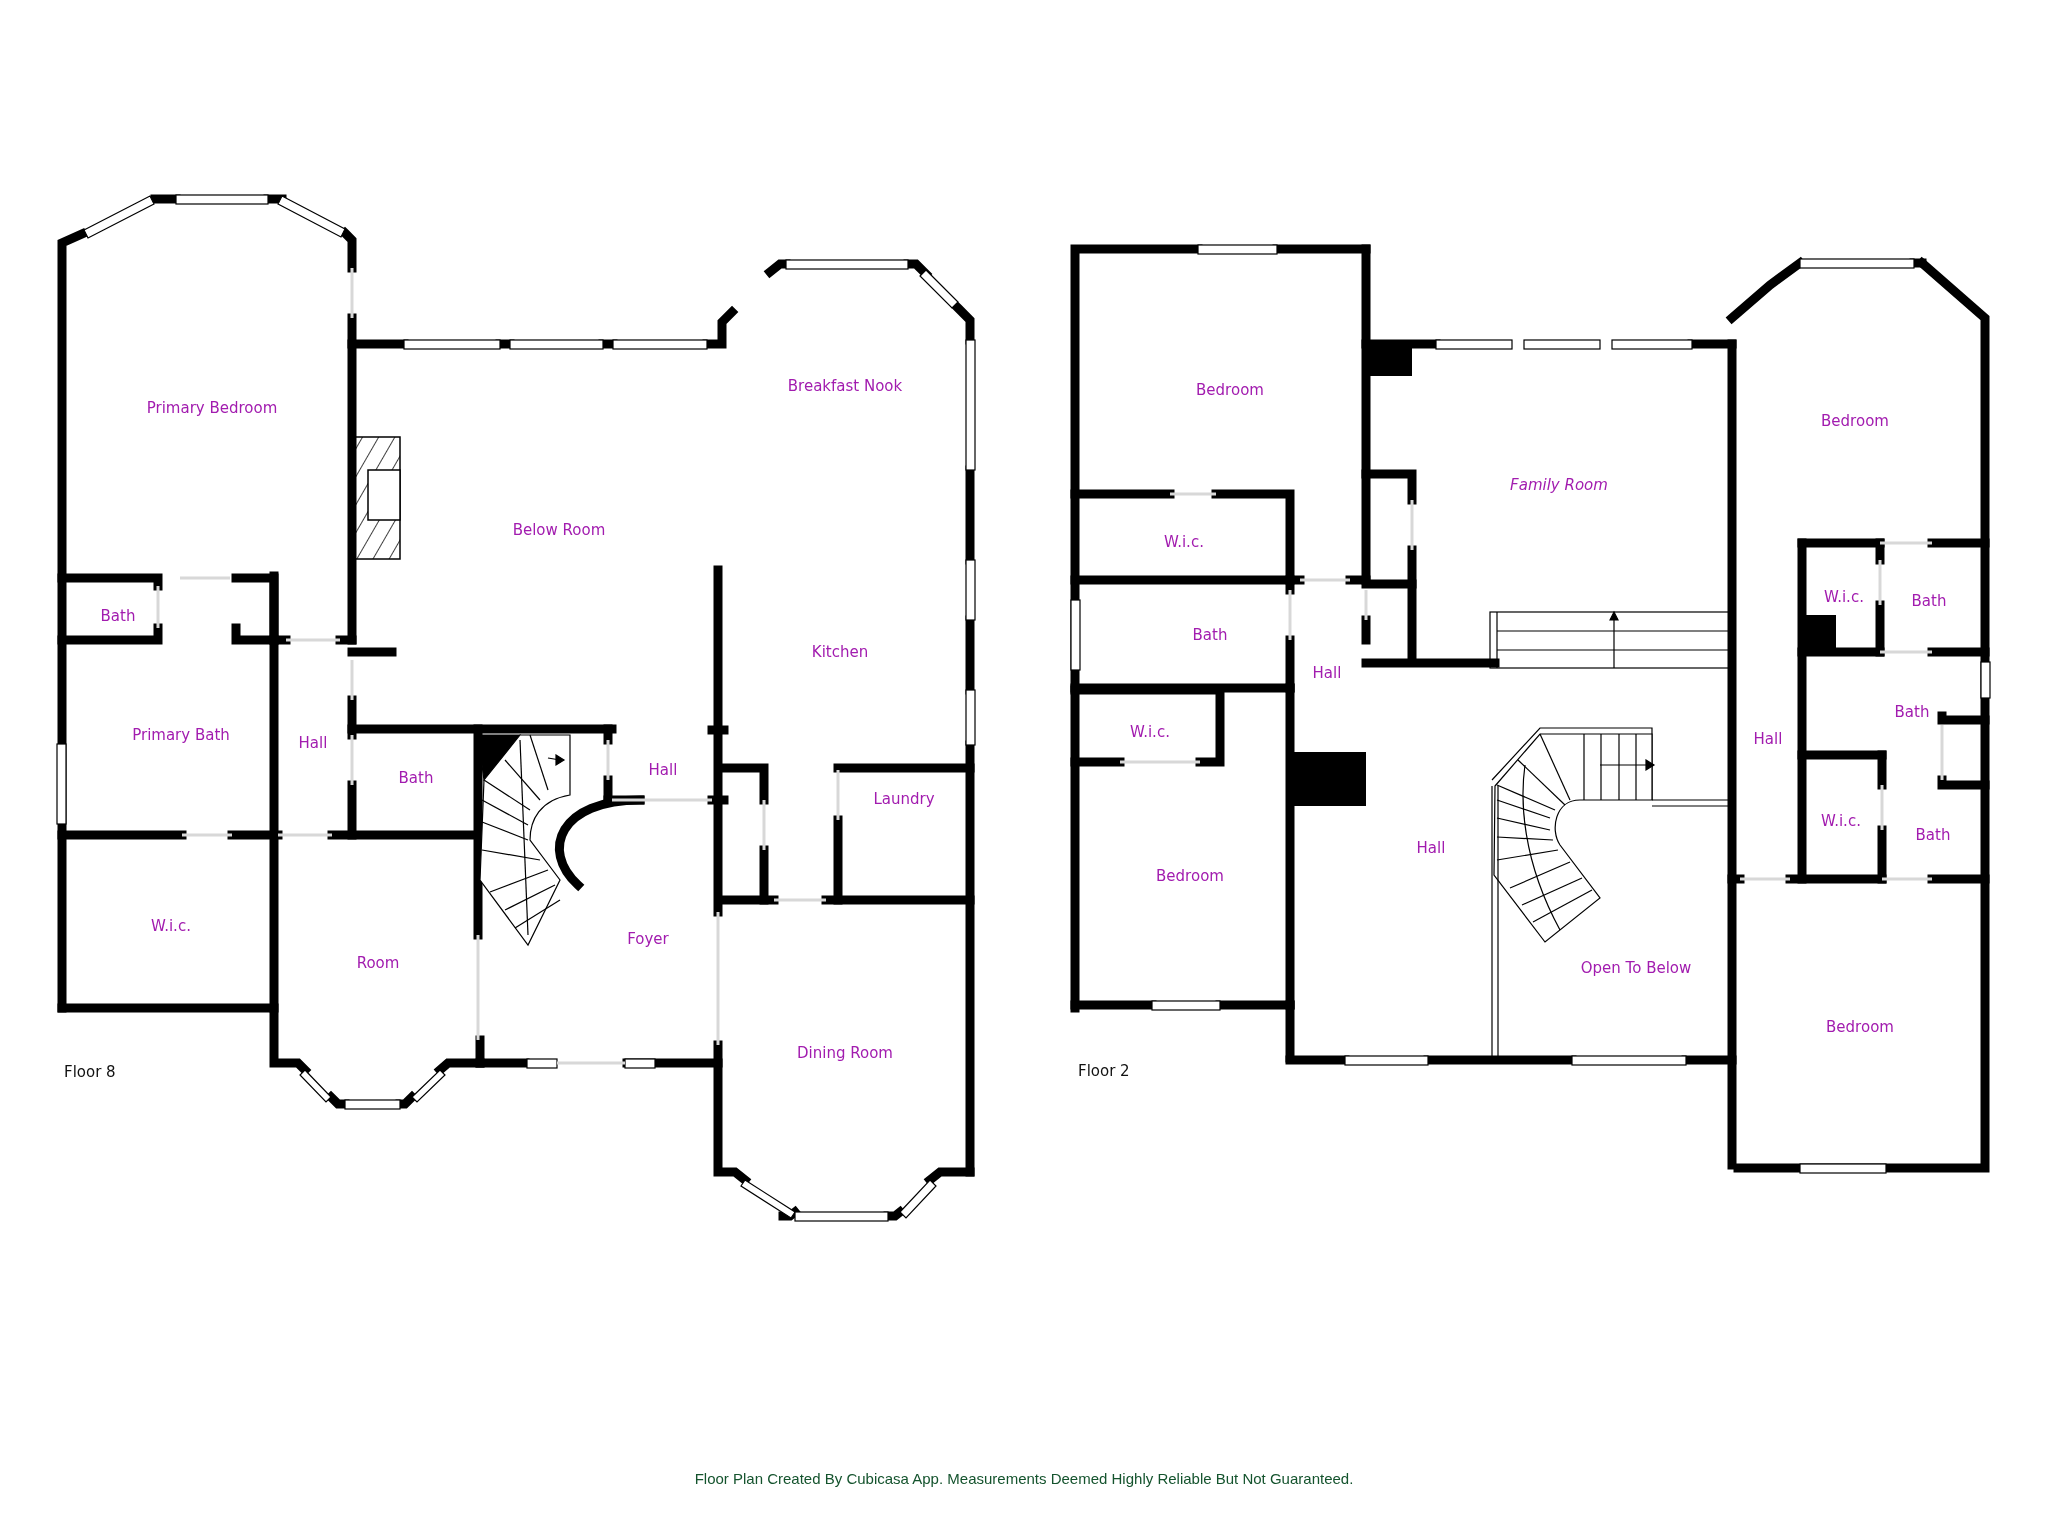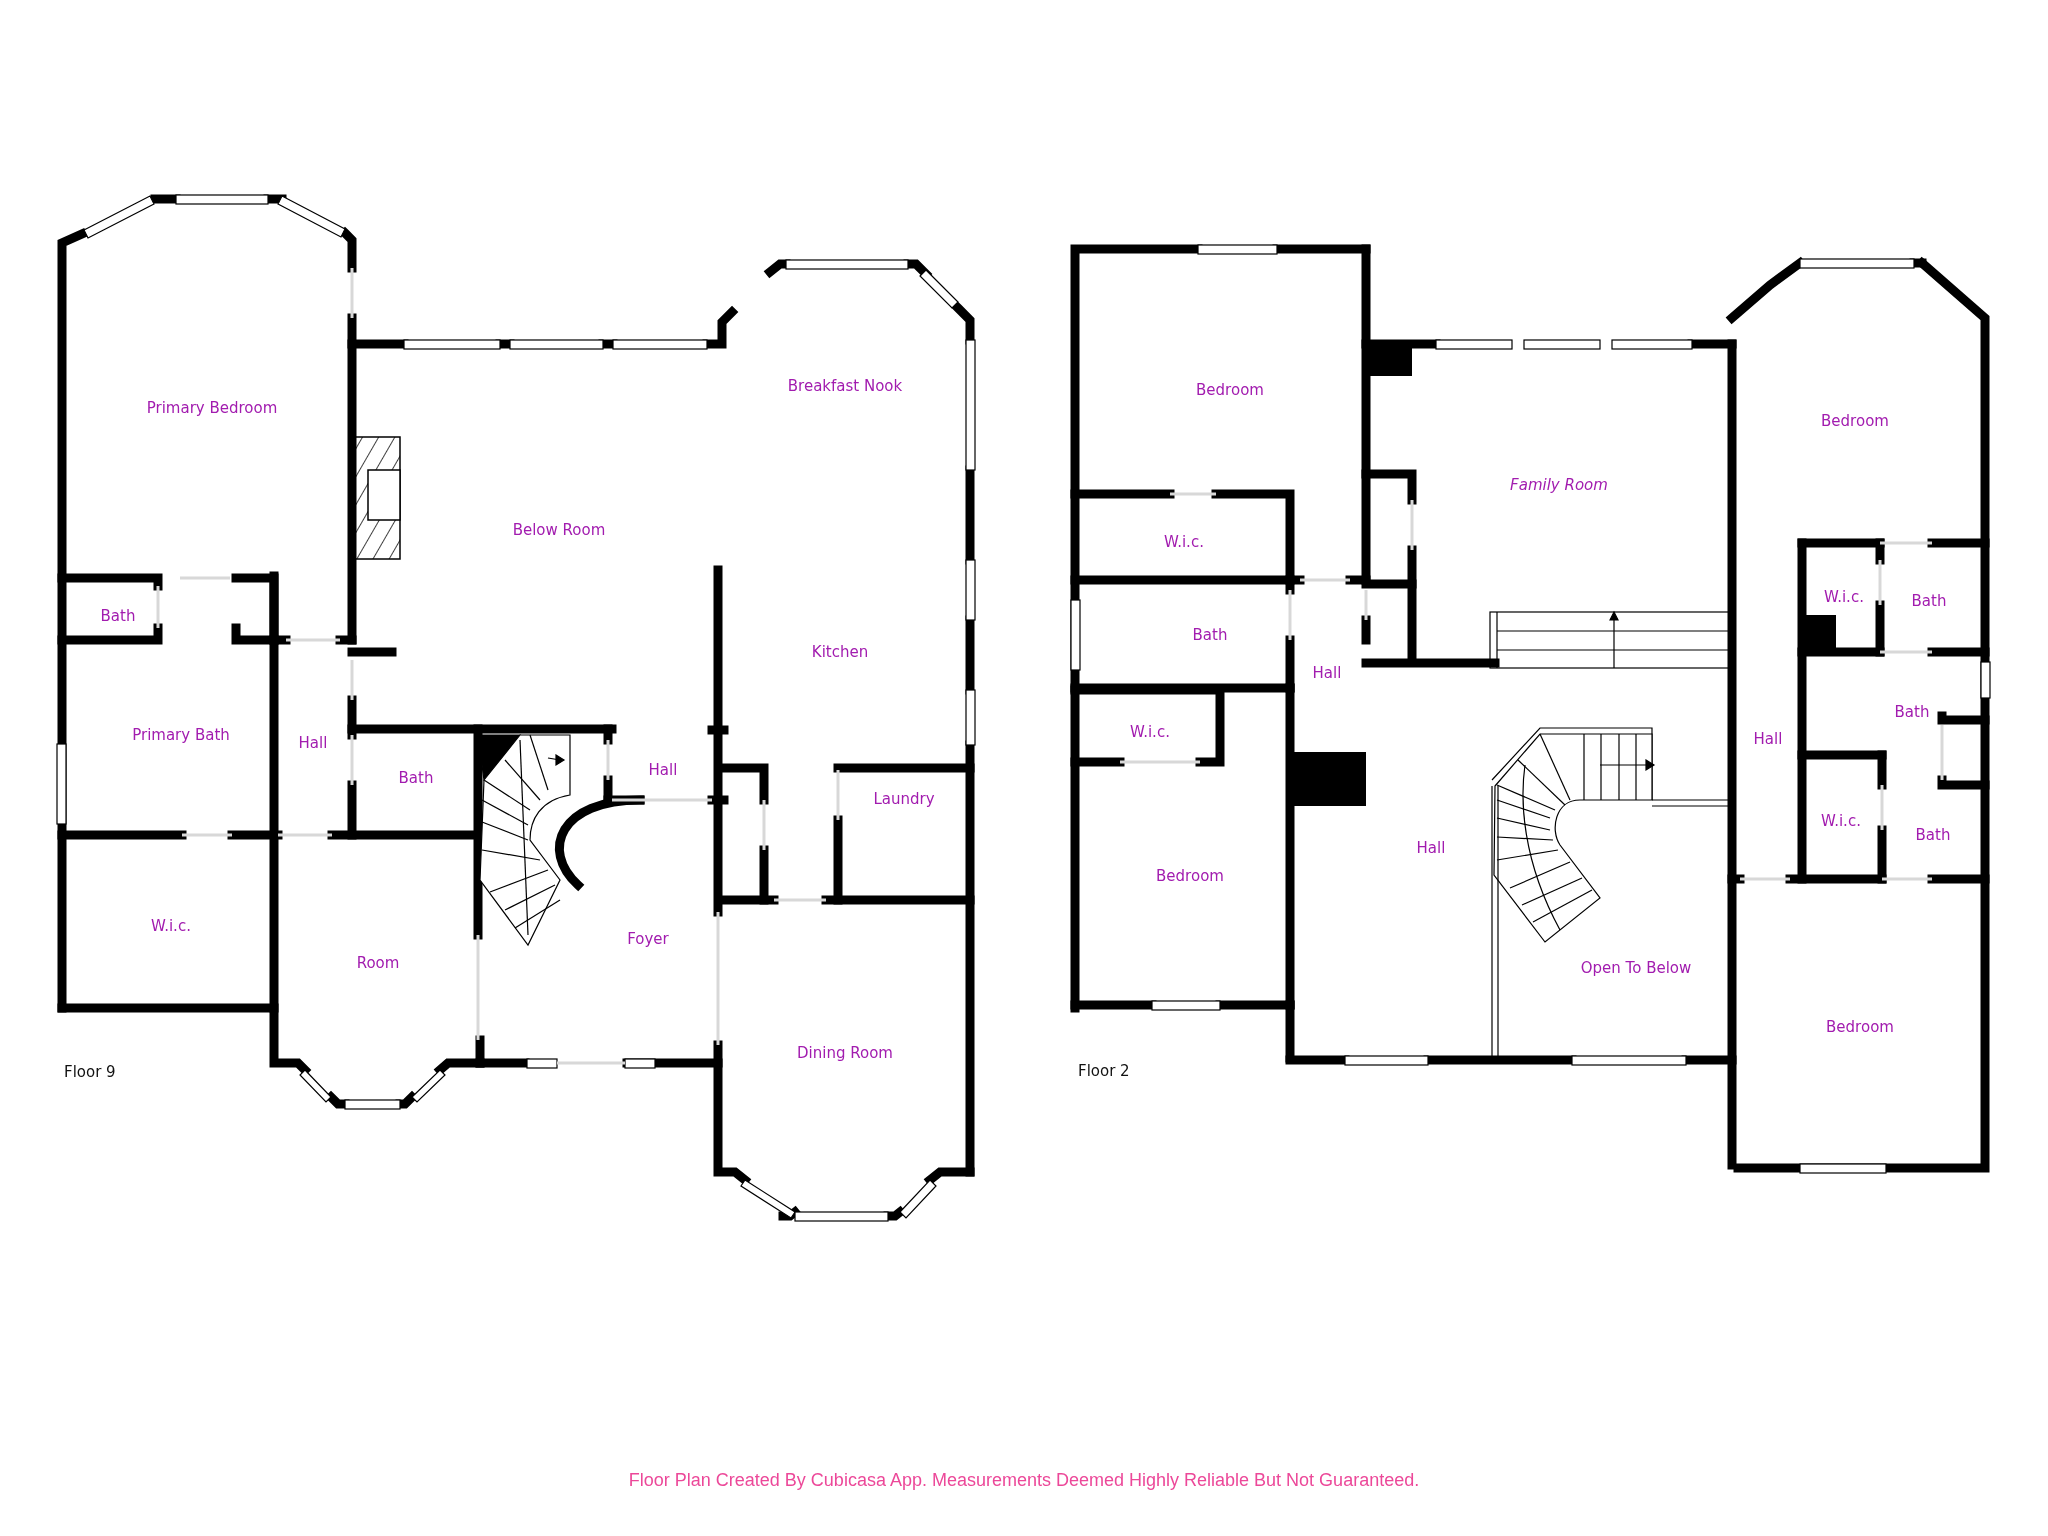--- a/index.html
+++ b/index.html
@@ -1,20 +1,20 @@
 <!DOCTYPE html>
 <html><head>
 <meta charset="utf-8">
 <style>
   html,body{margin:0;padding:0;background:#ffffff;}
   body{width:2048px;height:1536px;position:relative;overflow:hidden;font-family:"DejaVu Sans","Liberation Sans",sans-serif;}
   #plan{position:absolute;left:0;top:0;width:2048px;height:1536px;}
   .room-label{position:absolute;transform:translate(-50%,-50%);font-size:15px;color:#a21caf;white-space:nowrap;font-family:"DejaVu Sans",sans-serif;}
   .floor-label{position:absolute;font-size:15px;color:#111;font-family:"DejaVu Sans",sans-serif;}
-  .disclaimer{position:absolute;left:0;width:2048px;top:1470px;text-align:center;font-size:18px;color:#ec4899;font-family:"Liberation Sans",sans-serif;}
+  .disclaimer{position:absolute;left:0;width:2048px;top:1470px;text-align:center;font-size:15px;color:#14532d;font-family:"Liberation Sans",sans-serif;}
 </style>
 </head>
 <body>
 
 <svg id="plan" viewBox="0 0 2048 1536" xmlns="http://www.w3.org/2000/svg">
   <defs>
     <pattern id="hatch" patternUnits="userSpaceOnUse" width="14" height="14" patternTransform="rotate(30)">
       <line x1="0" y1="0" x2="0" y2="14" stroke="#000" stroke-width="1.5"></line>
     </pattern>
   </defs>
@@ -302,16 +302,16 @@
   <div class="room-label" style="left:1768px;top:739px;">Hall</div>
   <div class="room-label" style="left:1841px;top:821px;">W.i.c.</div>
   <div class="room-label" style="left:1933px;top:835px;">Bath</div>
   <div class="room-label" style="left:1150px;top:732px;">W.i.c.</div>
   <div class="room-label" style="left:1190px;top:876px;">Bedroom</div>
   <div class="room-label" style="left:1431px;top:848px;">Hall</div>
   <div class="room-label" style="left:1636px;top:968px;">Open To Below</div>
   <div class="room-label" style="left:1860px;top:1027px;">Bedroom</div>
 </div>
 
-<div class="floor-label" style="left:64px;top:1063px;">Floor 9</div>
+<div class="floor-label" style="left:64px;top:1063px;">Floor 8</div>
 <div class="floor-label" style="left:1078px;top:1062px;">Floor 2</div>
 
 <div class="disclaimer">Floor Plan Created By Cubicasa App. Measurements Deemed Highly Reliable But Not Guaranteed.</div>
 
 </body></html>

